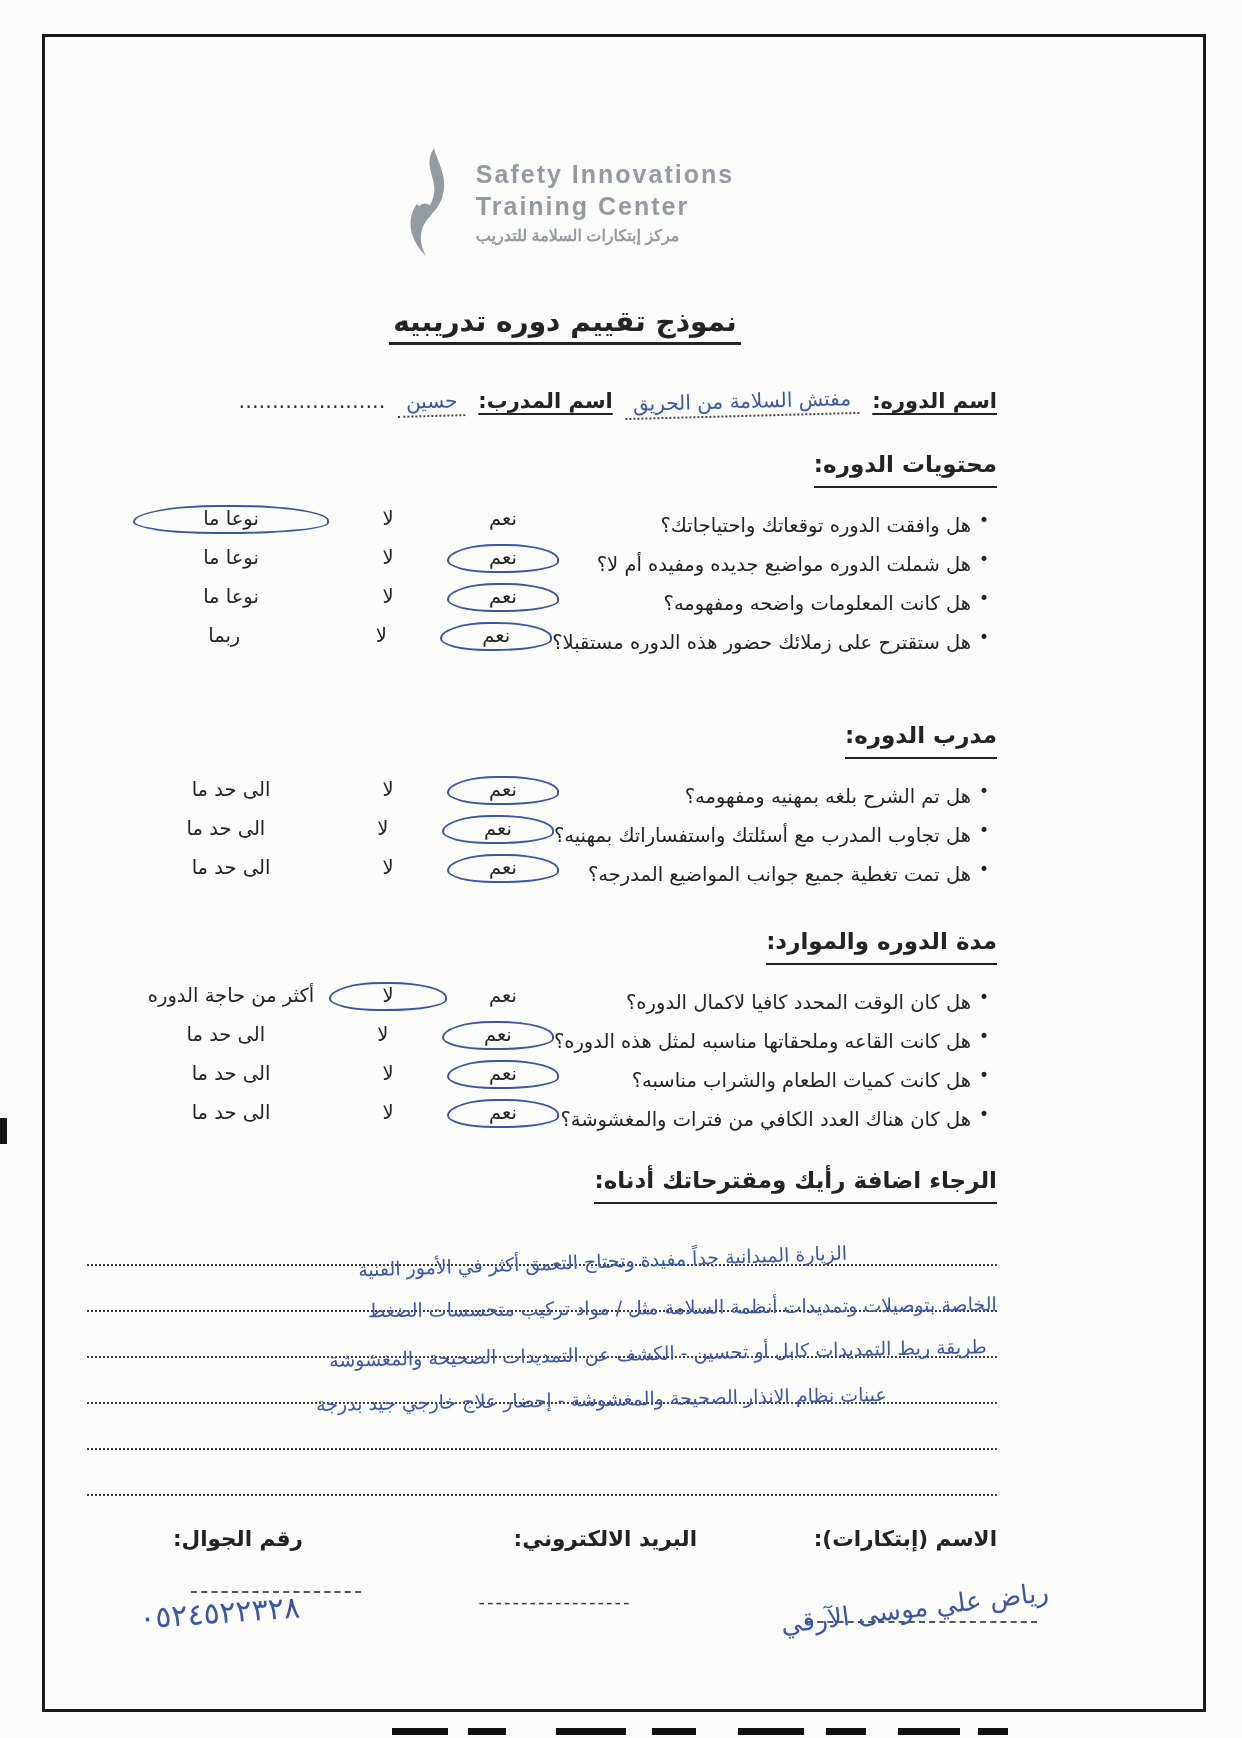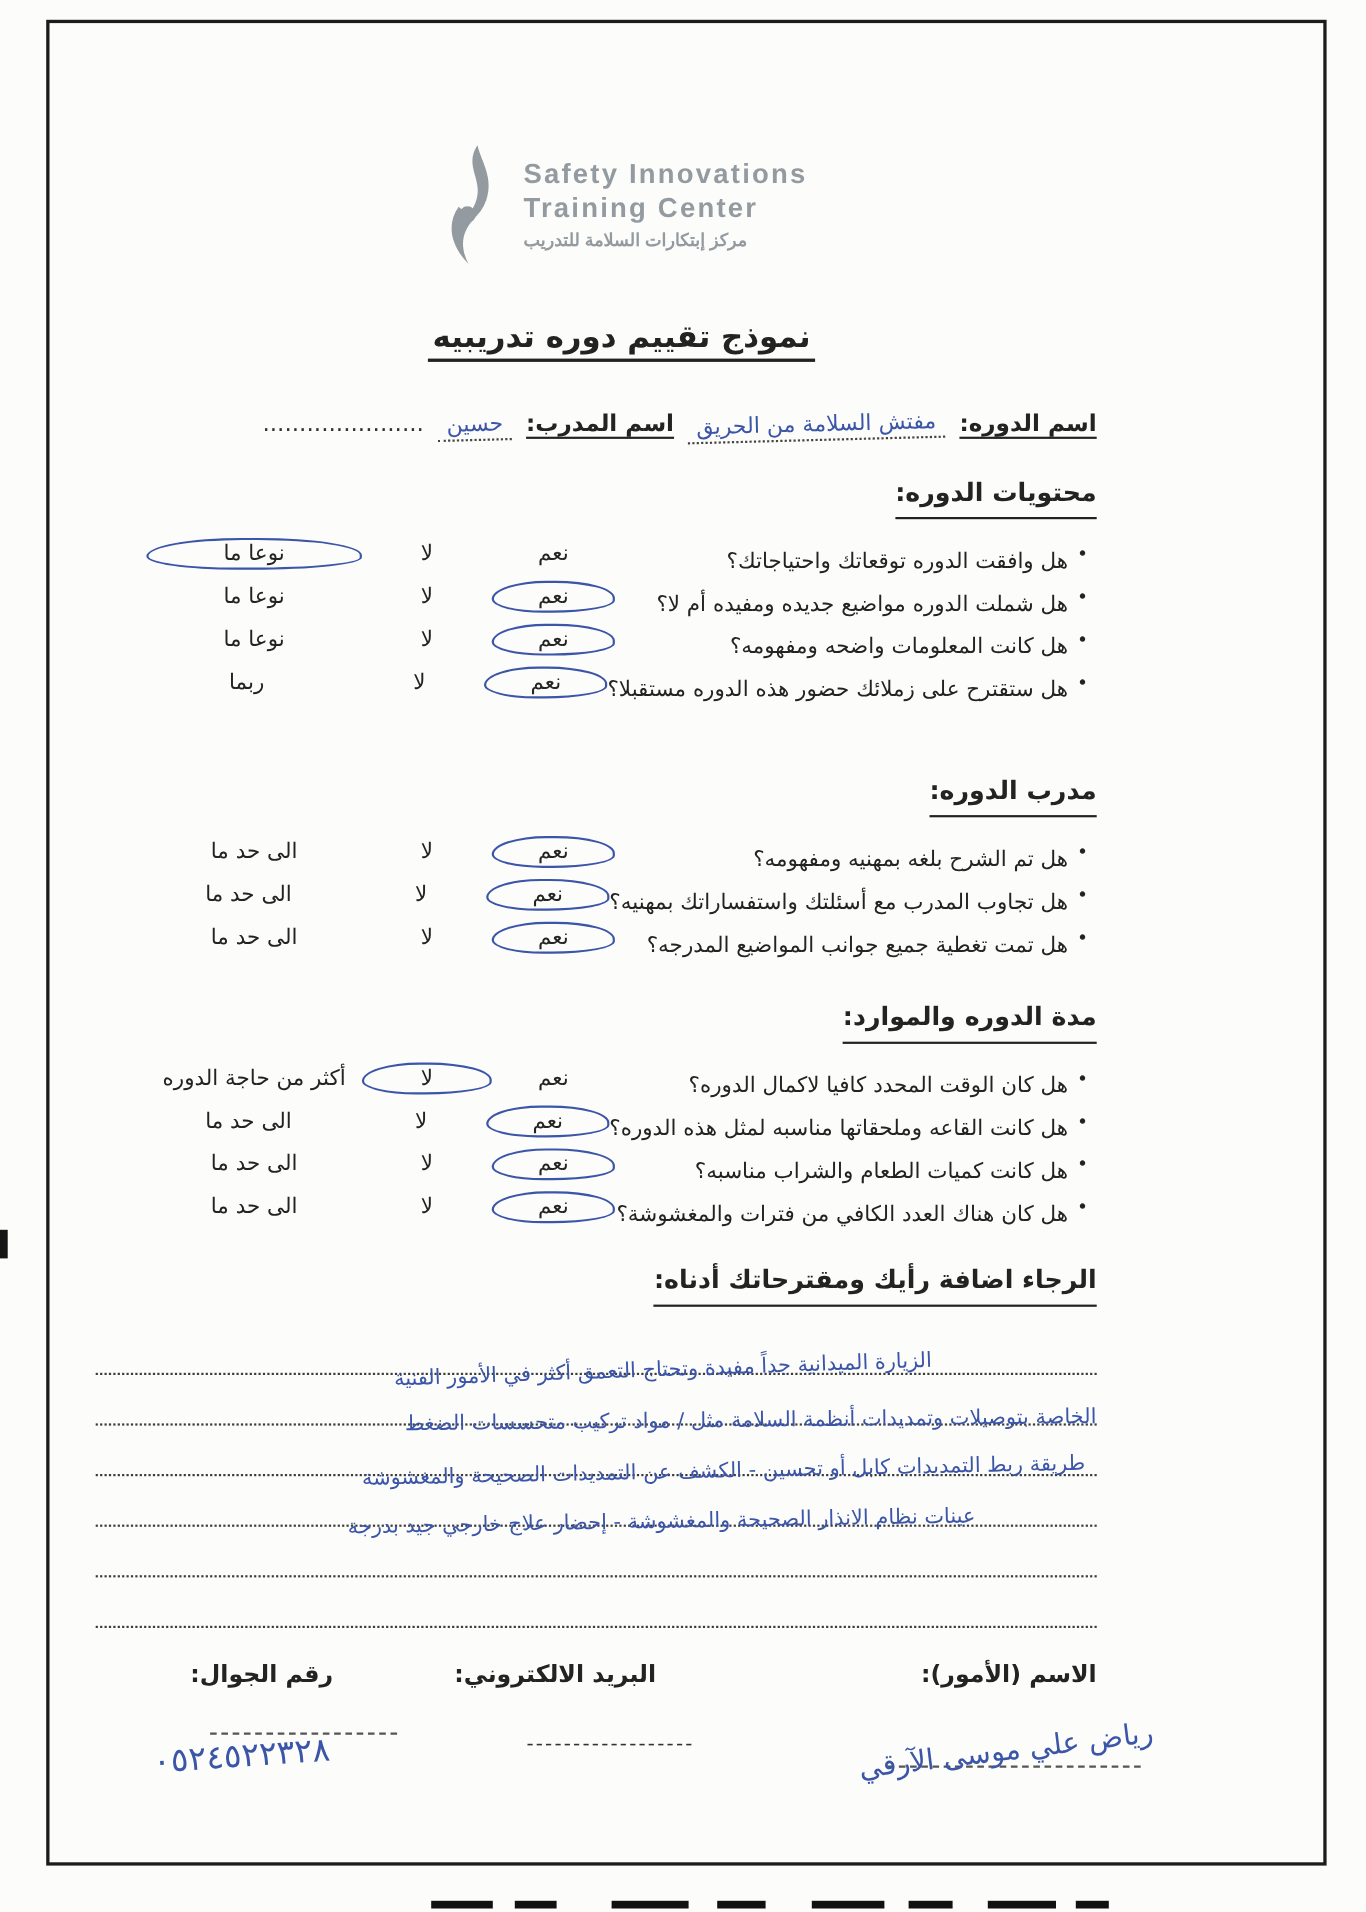--- a/index.html
+++ b/index.html
@@ -4,21 +4,21 @@
 <style>
   :root{
     --ink:#232323;
     --paper:#fcfcfa;
     --blue:#3b55a8;
     --logo-gray:#939ba1;
   }
   *{box-sizing:border-box;}
   body{margin:0;background:#ffffff;font-family:"DejaVu Sans",sans-serif;}
   .page{position:relative;width:1242px;height:1738px;background:var(--paper);overflow:hidden;}
-  .frame{position:absolute;top:18px;left:42px;width:1164px;height:1678px;border:3px solid #1c1c1c;background:var(--paper);overflow:hidden;}
+  .frame{position:absolute;top:34px;left:42px;width:1164px;height:1678px;border:3px solid #1c1c1c;background:var(--paper);overflow:hidden;}
   .content{height:100%;direction:rtl;padding:104px 206px 0 88px;color:var(--ink);}
 
   
   .logo-block{direction:ltr;display:flex;align-items:center;justify-content:center;height:122px;}
   .logo-text{margin-left:14px;color:var(--logo-gray);font-family:"Liberation Sans",sans-serif;}
   .logo-en1,.logo-en2{font-size:25px;letter-spacing:2px;font-weight:bold;line-height:1.25;}
   .logo-ar{font-size:16px;font-weight:bold;margin-top:4px;direction:rtl;text-align:left;}
 
   
   .title-wrap{text-align:center;margin-top:42px;}
@@ -52,21 +52,21 @@
   .cline{position:relative;height:46px;border-bottom:2px dotted #3c3c3c;}
   .cline .hand{position:absolute;bottom:-8px;right:18px;font-size:19px;white-space:nowrap;}
   .cline:nth-child(1) .hand{transform:rotate(-2deg);right:150px;}
   .cline:nth-child(2) .hand{transform:rotate(-0.6deg);right:0;}
   .cline:nth-child(3) .hand{transform:rotate(-1.2deg);right:10px;}
   .cline:nth-child(4) .hand{transform:rotate(-1deg);right:110px;}
 
   
   .footer-labels{display:flex;margin-top:30px;font-size:21.5px;font-weight:bold;}
   .fl-name{flex:0 0 300px;text-align:right;}
-  .fl-email{flex:1 1 auto;text-align:left;}
+  .fl-email{flex:1 1 auto;text-align:right;}
   .fl-phone{flex:0 0 280px;text-align:left;padding-left:40px;}
   .footer-values{display:flex;margin-top:26px;align-items:flex-start;}
   .fv-name{flex:0 0 320px;position:relative;height:84px;}
   .fv-name .hand{position:absolute;top:16px;right:-52px;font-size:26px;transform:rotate(-7deg);white-space:nowrap;}
   .fv-name .midline{position:absolute;top:44px;right:-40px;width:230px;border-top:2px dashed #555;}
   .fv-email{flex:1 1 auto;text-align:center;color:#333;font-size:18px;letter-spacing:2px;padding-top:14px;}
   .fv-phone{flex:0 0 300px;position:relative;height:84px;}
   .fv-phone .topline{position:absolute;top:14px;left:58px;width:170px;border-top:2px dashed #555;}
   .fv-phone .hand{position:absolute;top:18px;left:6px;font-size:30px;letter-spacing:2px;transform:rotate(-4deg);white-space:nowrap;}
 
@@ -223,21 +223,21 @@
           <span class="hand">طريقة ربط التمديدات كابل أو تحسين - الكشف عن التمديدات الصحيحة والمغشوشة</span>
         </div>
         <div class="cline">
           <span class="hand">عينات نظام الانذار الصحيحة والمغشوشة - إحضار علاج خارجي جيد بدرجة</span>
         </div>
         <div class="cline"></div>
         <div class="cline"></div>
       </div>
 
       <div class="footer-labels">
-        <div class="fl-name">الاسم (الأمور):</div>
+        <div class="fl-name">الاسم (إبتكارات):</div>
         <div class="fl-email">البريد الالكتروني:</div>
         <div class="fl-phone">رقم الجوال:</div>
       </div>
 
       <div class="footer-values">
         <div class="fv-name">
           <span class="midline"></span>
           <span class="hand">رياض علي موسى الآرقي</span>
         </div>
         <div class="fv-email">------------------</div>

